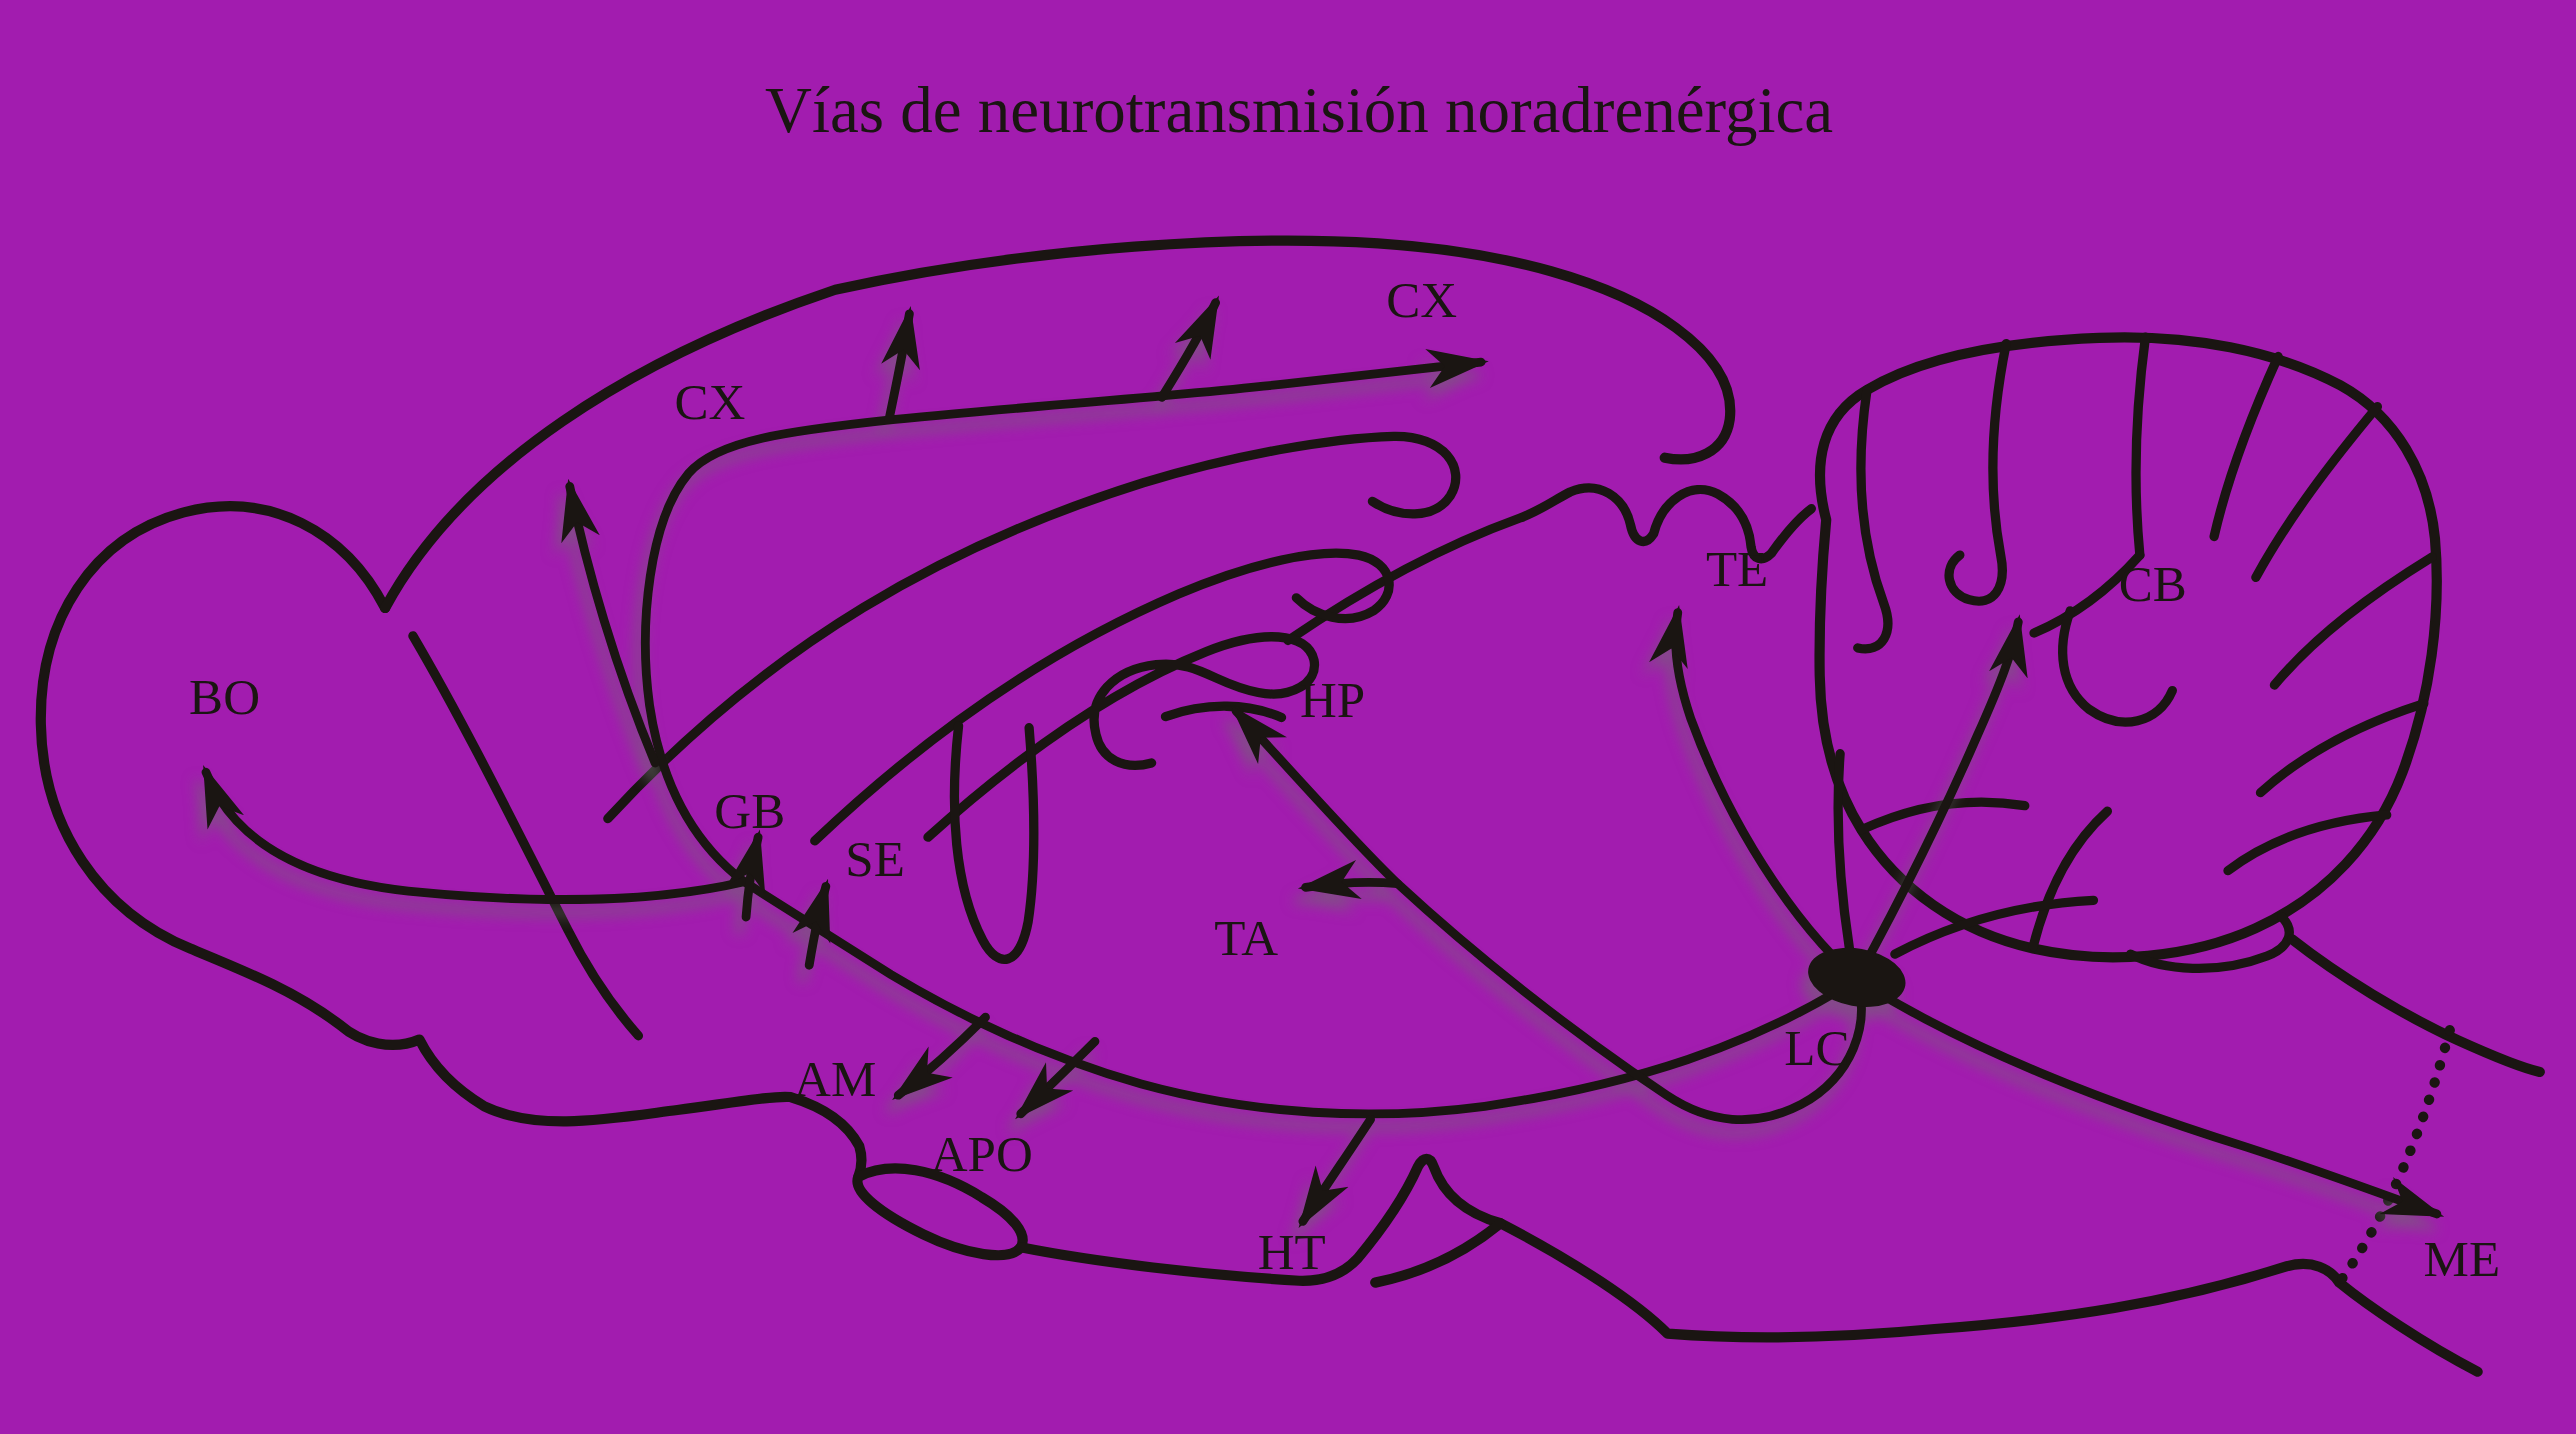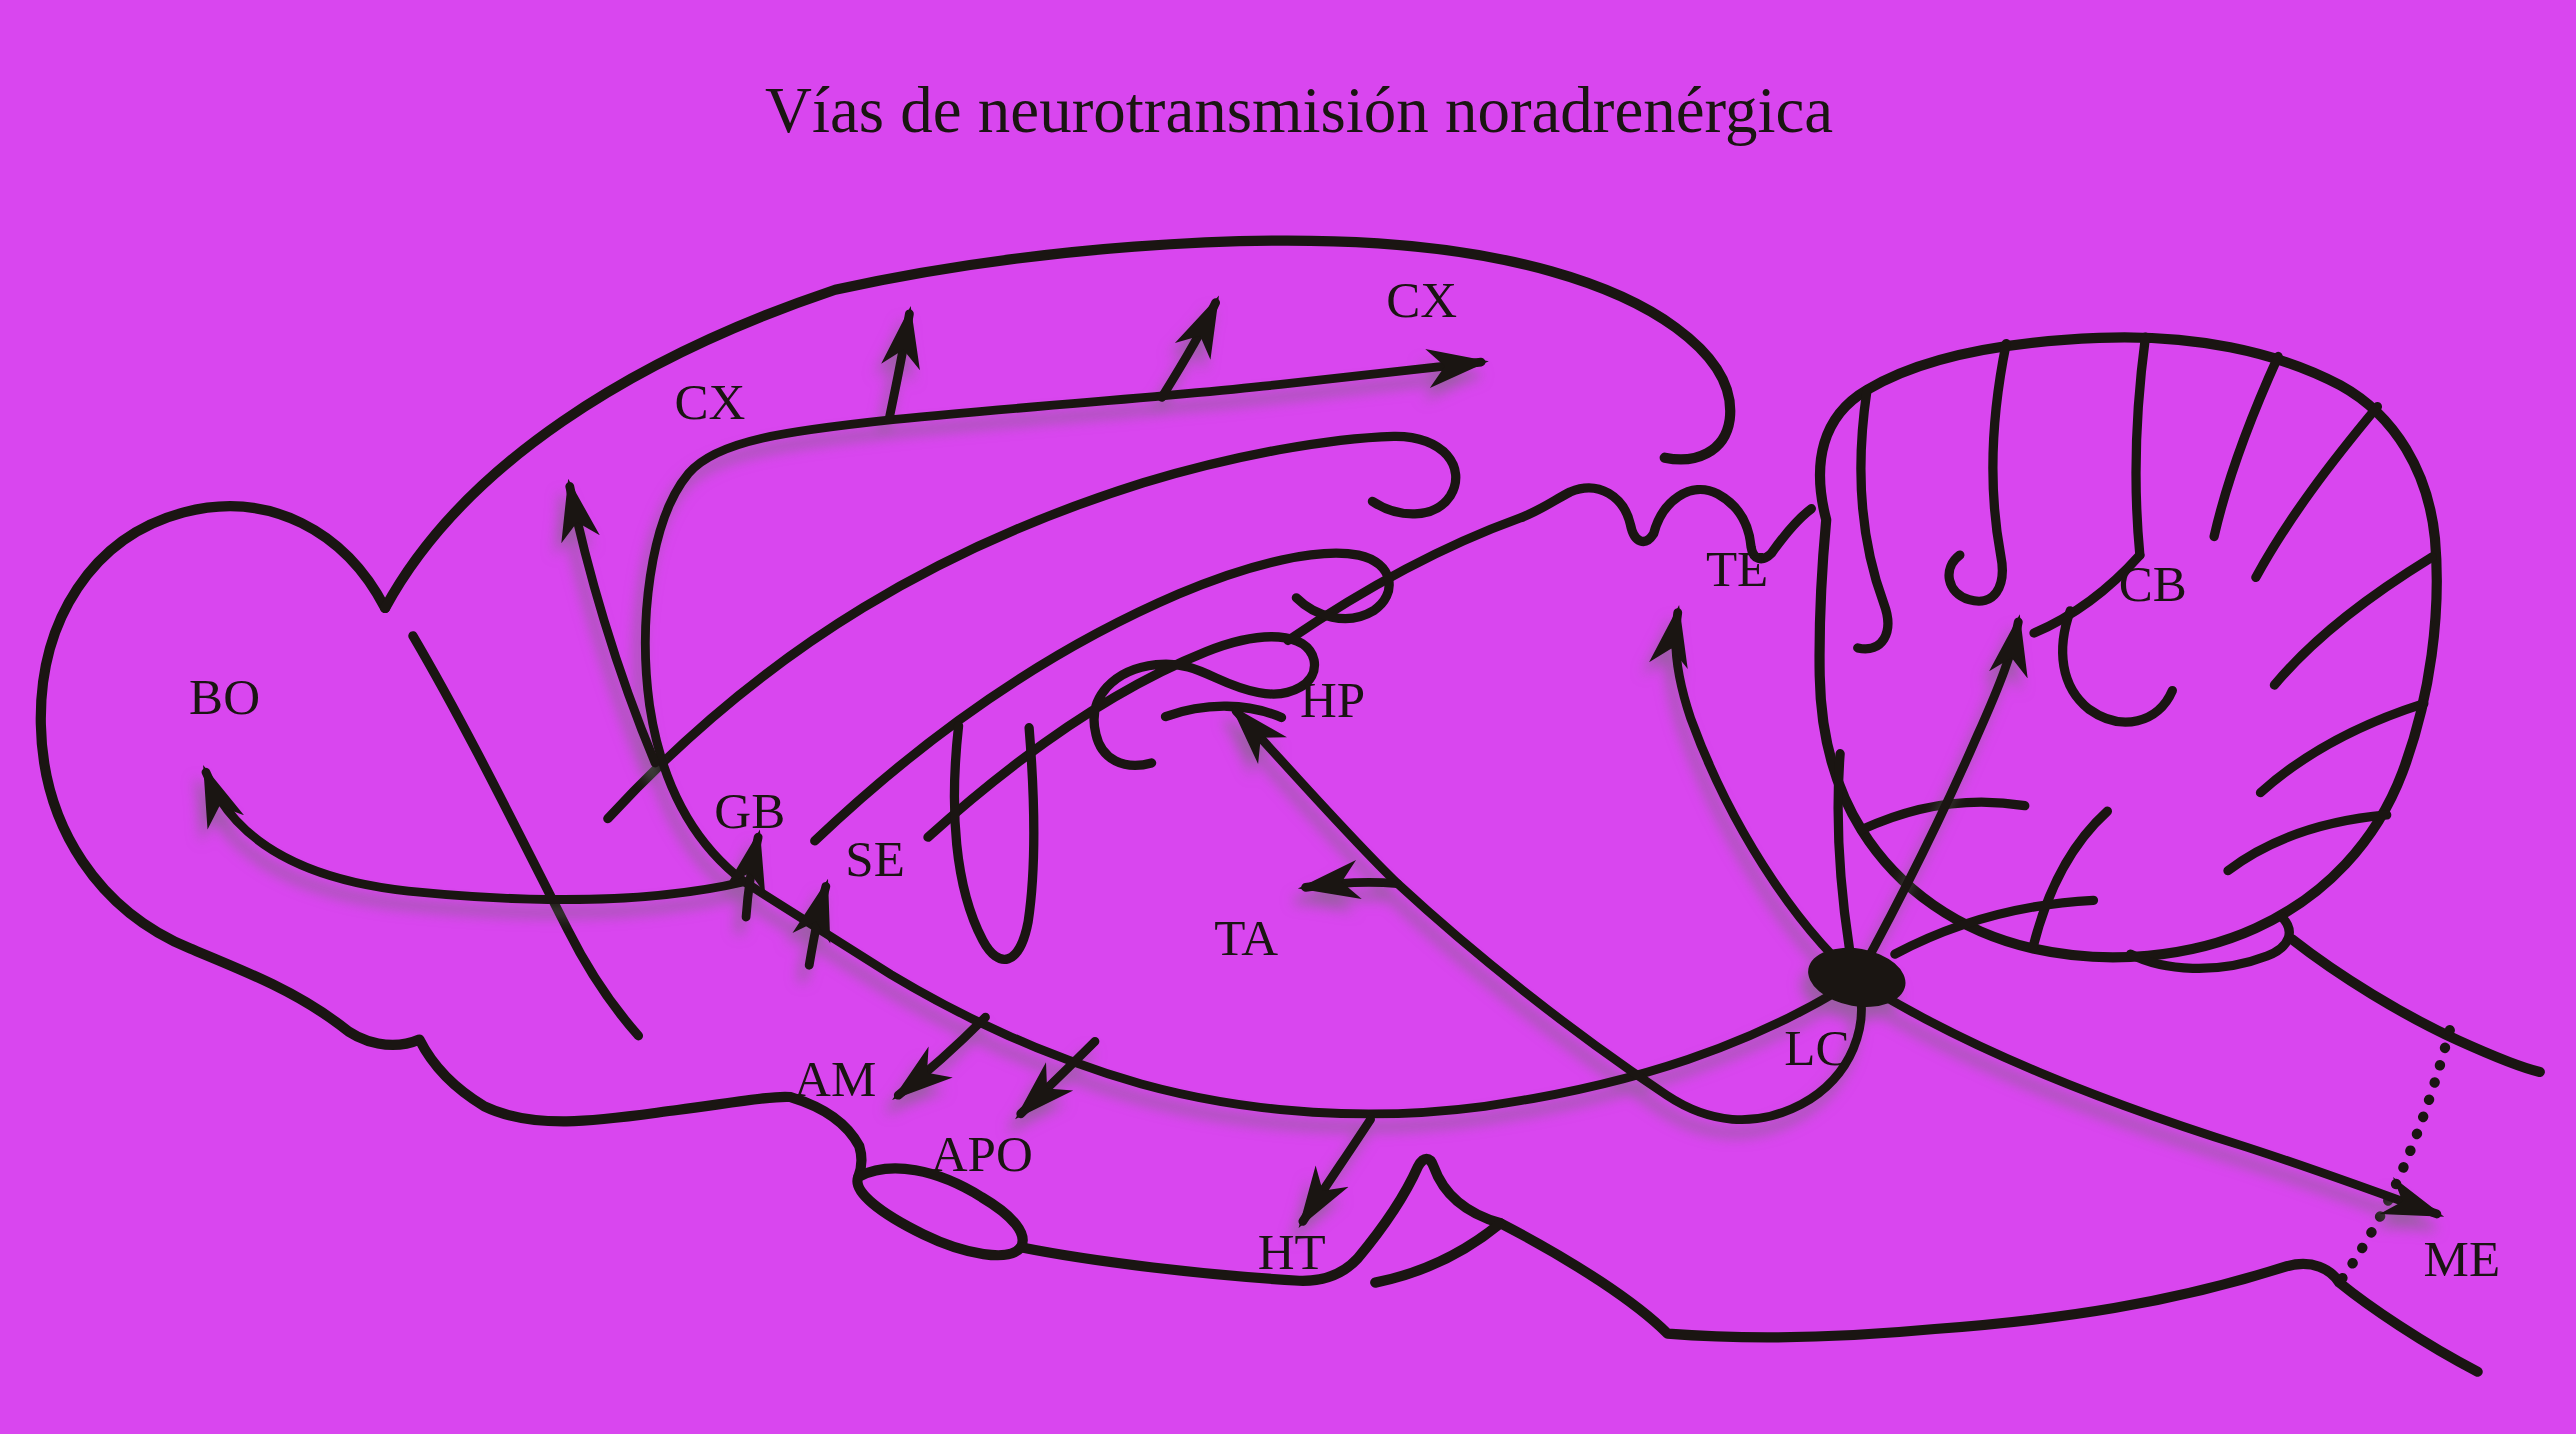--- a/index.html
+++ b/index.html
@@ -1,16 +1,16 @@
 <!DOCTYPE html>
 <html style="font-size:15px"><head>
 <meta charset="utf-8">
 <style>
   html,body{margin:0;padding:0;background:#ffffff;}
-  .canvas{position:relative;width:2576px;height:1435px;background:#d946ef;overflow:hidden;
+  .canvas{position:relative;width:2576px;height:1435px;background:#a21caf;overflow:hidden;
           font-family:"Liberation Serif","DejaVu Serif",serif;}
   svg{position:absolute;left:0;top:0;}
   .outline path{fill:none;stroke:#1a1512;stroke-width:11;stroke-linecap:round;stroke-linejoin:round;}
   .outline .thin{stroke-width:10;}
   .pathways{filter:drop-shadow(-7px 14px 7px rgba(110,110,110,0.55));}
   .pathways path{fill:none;stroke:#1a1512;stroke-width:9.5;stroke-linecap:round;}
   .pathways ellipse{fill:#1a1512;}
   .dashed{fill:none;stroke:#1a1512;stroke-width:13;stroke-linecap:round;stroke-dasharray:0.5 19;}
   text{fill:#1a1512;}
   .lbl{font-size:55px;text-anchor:middle;}

